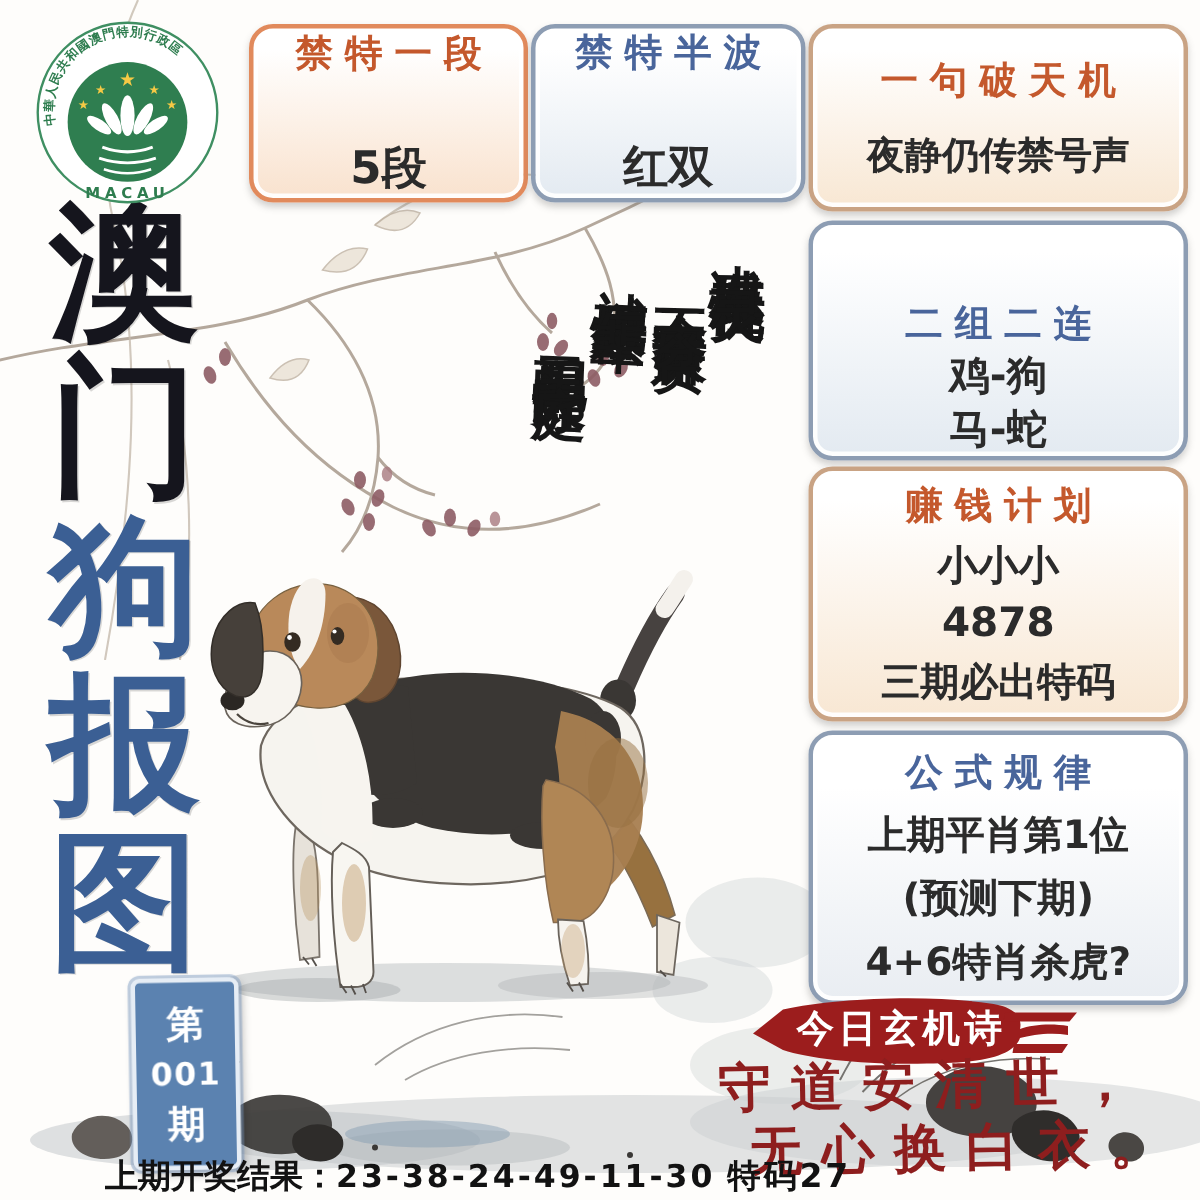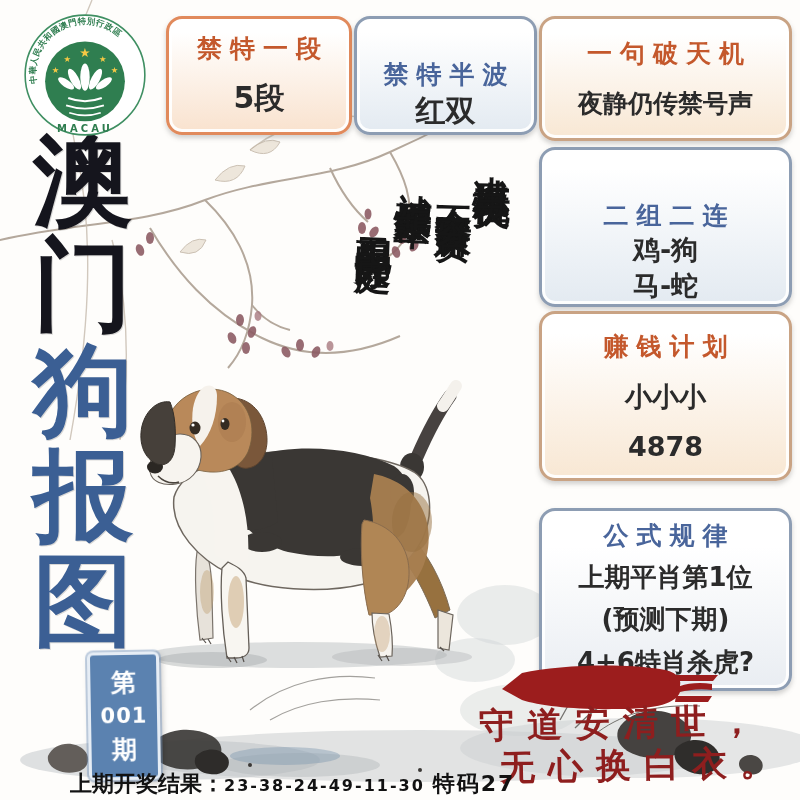--- a/index.html
+++ b/index.html
@@ -14,21 +14,21 @@
        box-shadow:0 3px 5px rgba(90,90,90,.28), inset 0 0 0 3px rgba(255,255,255,.92);
        z-index:3;}
   .b-orange{border-color:var(--border-orange);background:linear-gradient(180deg,#ffffff 12%,var(--bg-orange) 100%);}
   .b-blue  {border-color:var(--border-blue);  background:linear-gradient(180deg,#ffffff 12%,var(--bg-blue) 100%);justify-content:flex-end;}
   .b-tan   {border-color:var(--border-tan);   background:linear-gradient(180deg,#ffffff 12%,var(--bg-cream) 100%);}
   .b-bluelight{border-color:var(--border-blue);background:linear-gradient(180deg,#ffffff 20%,#e9edf2 100%);}
   .box-title{font-weight:bold;font-size:25px;letter-spacing:8px;text-indent:8px;white-space:nowrap;}
   .t-orange{color:var(--accent-orange);}
   .t-blue{color:var(--accent-blue);}
   .box-value{font-weight:bold;color:var(--text-dark);white-space:nowrap;}
-  .v30{font-size:30px;} .v27{font-size:27px;} .v25{font-size:25px;} .v26{font-size:26px;}
+  .v30{font-size:30px;margin-top:40px;} .v27{font-size:27px;} .v25{font-size:25px;} .v26{font-size:26px;}
 
   
   .main-title{left:18px;top:128px;width:130px;display:flex;flex-direction:column;
       align-items:center;z-index:2;font-weight:bold;}
   .main-title span{font-size:100px;line-height:1.05;font-family:"DejaVu Serif",serif;
       text-shadow:1px 1px 0 rgba(0,0,0,.15);}
   .tc-dark{color:var(--title-dark);}
   .tc-blue{color:var(--title-blue);}
 
   
@@ -48,21 +48,21 @@
   
   .banner-text{left:517px;top:669px;width:168px;text-align:center;color:#ffffff;
       font-weight:bold;font-size:25px;letter-spacing:3px;z-index:4;white-space:nowrap;}
   .red-line{position:absolute;color:var(--poem-red);font-family:"DejaVu Serif",serif;
       font-weight:bold;font-size:35px;letter-spacing:13px;white-space:nowrap;
       transform:rotate(-1deg);z-index:3;}
 
   
   .footer{left:70px;top:769px;z-index:3;color:#121212;font-weight:bold;white-space:nowrap;}
   .footer .lbl{font-size:22px;}
-  .footer .nums{font-size:16px;letter-spacing:2px;}
+  .footer .nums{font-size:21px;letter-spacing:2px;}
   .footer .spec{font-size:22px;margin-left:8px;letter-spacing:2px;}
 
   svg{display:block;}
 </style>
 </head>
 <body>
 
 <div class="page">
 
   <svg class="abs" style="left:0;top:0;z-index:0" width="560" height="440" viewBox="0 0 560 440">
@@ -276,39 +276,41 @@
   <div class="box b-blue" style="left:539px;top:147px;width:247px;height:154px">
     <div class="box-title t-blue">二组二连</div>
     <div class="box-value v27">鸡-狗</div>
     <div class="box-value v27">马-蛇</div>
   </div>
 
   <div class="box b-tan" style="left:539px;top:311px;width:247px;height:164px">
     <div class="box-title t-orange">赚钱计划</div>
     <div class="box-value v27">小小小</div>
     <div class="box-value v27">4878</div>
-  </div>
-
-  <div class="box b-bluelight" style="left:539px;top:508px;width:247px;height:177px">
+    <div class="box-value v26">三期必出特码</div>
+  </div>
+
+  <div class="box b-bluelight" style="left:539px;top:487px;width:247px;height:177px">
     <div class="box-title t-blue">公式规律</div>
     <div class="box-value v26">上期平肖第1位</div>
     <div class="box-value v26">(预测下期)</div>
     <div class="box-value v26">4+6特肖杀虎?</div>
   </div>
 
   <div class="vcol" style="left:474px;top:146px;transform:rotate(1deg)">忠诚友好性机灵</div>
   <div class="vcol" style="left:436px;top:176px;transform:rotate(1.5deg)">不贪富贵不嫌贫</div>
   <div class="vcol" style="left:397px;top:164px;transform:rotate(3deg)">神威永慑奸佞辈</div>
   <div class="vcol" style="left:356px;top:208px;transform:rotate(2deg)">勇配二郎守天庭</div>
 
   <svg class="abs" style="left:498px;top:662px;z-index:3" width="225" height="50" viewBox="0 0 225 50">
     <path fill="#9c1d1d" d="M4,27 L24,11 C60,3 122,1 162,7 C177,9 184,15 182,24 C190,21 203,20 214,22 L214,28 C202,26 190,28 182,30 C178,41 160,47 120,47 C80,48 42,44 24,38 Z"></path>
     <path fill="#9c1d1d" d="M172,13 h48 l-5,6 h-44 z"></path>
     <path fill="#9c1d1d" d="M178,34 h36 l-4,6 h-33 z"></path>
   </svg>
+  <div class="abs banner-text">今日玄机诗</div>
 
   <div class="red-line" style="left:479px;top:700px">守道安清世，</div>
   <div class="red-line" style="left:500px;top:742px">无心换白衣。</div>
 
   <div class="abs footer">
     <span class="lbl">上期开奖结果：</span><span class="nums">23-38-24-49-11-30</span><span class="spec">特码27</span>
   </div>
 
 </div>
 

